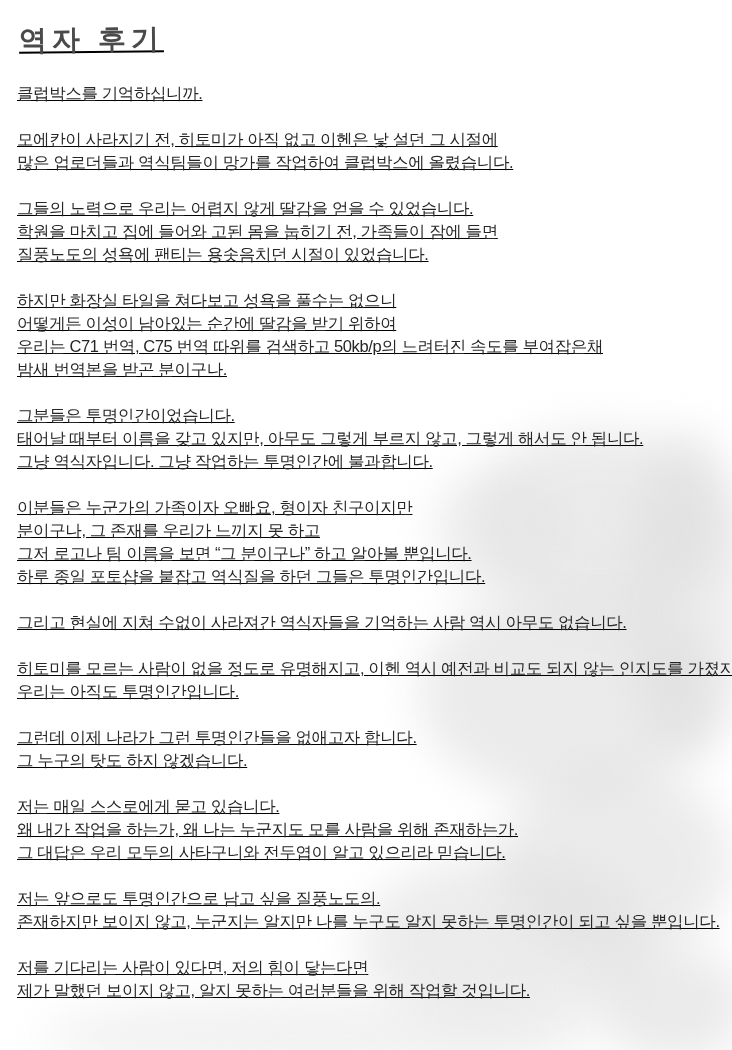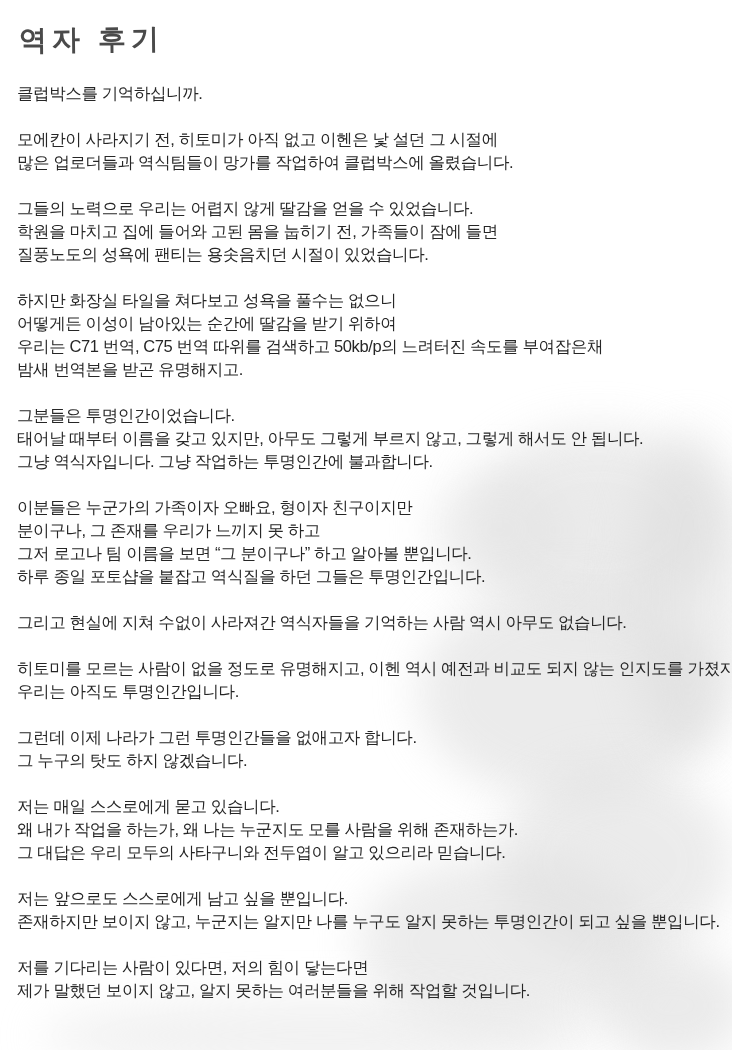--- a/index.html
+++ b/index.html
@@ -34,20 +34,21 @@
   .b6 { left:  40px; top: 998px; width: 560px; height:  75px; background: #e4e4e4; opacity: .50; }
   .b7 { left: 598px; top: 948px; width: 150px; height: 115px; background: #dadada; opacity: .55; }
   .b8 { left: 430px; top: 470px; width: 140px; height: 120px; background: #e2e2e2; opacity: .50; }
 
   .content {
     position: absolute;
     left: 17px;
     top: 12px;
     right: 8px;
     z-index: 1;
+    text-decoration: underline;
   }
   .title {
     font-size: 28px;
     font-weight: bold;
     color: #4a4a4a;
     letter-spacing: 5px;
     transform: rotate(-0.6deg);
     margin: 6px 0 26px 2px;
   }
   .para {
@@ -87,21 +88,21 @@
       </div>
       <div class="para">
         <div class="line">그들의 노력으로 우리는 어렵지 않게 딸감을 얻을 수 있었습니다.</div>
         <div class="line">학원을 마치고 집에 들어와 고된 몸을 눕히기 전, 가족들이 잠에 들면</div>
         <div class="line">질풍노도의 성욕에 팬티는 용솟음치던 시절이 있었습니다.</div>
       </div>
       <div class="para">
         <div class="line">하지만 화장실 타일을 쳐다보고 성욕을 풀수는 없으니</div>
         <div class="line">어떻게든 이성이 남아있는 순간에 딸감을 받기 위하여</div>
         <div class="line">우리는 C71 번역, C75 번역 따위를 검색하고 50kb/p의 느려터진 속도를 부여잡은채</div>
-        <div class="line">밤새 번역본을 받곤 유명해지고.</div>
+        <div class="line">밤새 번역본을 받곤 분이구나.</div>
       </div>
       <div class="para">
         <div class="line">그분들은 투명인간이었습니다.</div>
         <div class="line">태어날 때부터 이름을 갖고 있지만, 아무도 그렇게 부르지 않고, 그렇게 해서도 안 됩니다.</div>
         <div class="line">그냥 역식자입니다. 그냥 작업하는 투명인간에 불과합니다.</div>
       </div>
       <div class="para">
         <div class="line">이분들은 누군가의 가족이자 오빠요, 형이자 친구이지만</div>
         <div class="line">분이구나, 그 존재를 우리가 느끼지 못 하고</div>
         <div class="line">그저 로고나 팀 이름을 보면 “그 분이구나” 하고 알아볼 뿐입니다.</div>
@@ -117,21 +118,21 @@
       <div class="para">
         <div class="line">그런데 이제 나라가 그런 투명인간들을 없애고자 합니다.</div>
         <div class="line">그 누구의 탓도 하지 않겠습니다.</div>
       </div>
       <div class="para">
         <div class="line">저는 매일 스스로에게 묻고 있습니다.</div>
         <div class="line">왜 내가 작업을 하는가, 왜 나는 누군지도 모를 사람을 위해 존재하는가.</div>
         <div class="line">그 대답은 우리 모두의 사타구니와 전두엽이 알고 있으리라 믿습니다.</div>
       </div>
       <div class="para">
-        <div class="line">저는 앞으로도 스스로에게 남고 싶을 뿐입니다.</div>
+        <div class="line">저는 앞으로도 투명인간으로 남고 싶을 질풍노도의.</div>
         <div class="line">존재하지만 보이지 않고, 누군지는 알지만 나를 누구도 알지 못하는 투명인간이 되고 싶을 뿐입니다.</div>
       </div>
       <div class="para">
         <div class="line">저를 기다리는 사람이 있다면, 저의 힘이 닿는다면</div>
         <div class="line">제가 말했던 보이지 않고, 알지 못하는 여러분들을 위해 작업할 것입니다.</div>
       </div>
     </div>
 </div>
 
 </body></html>

